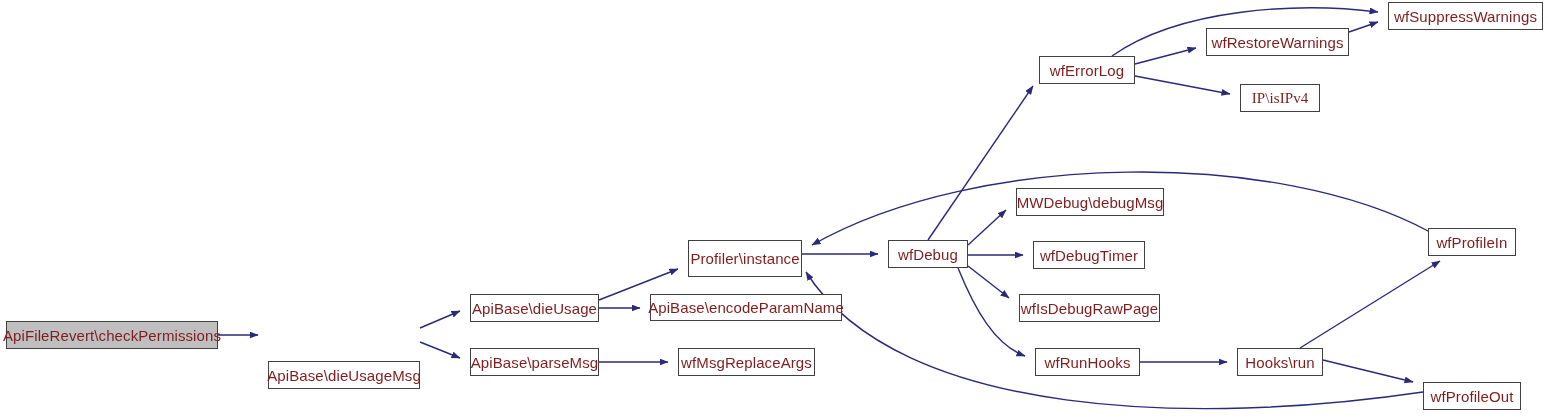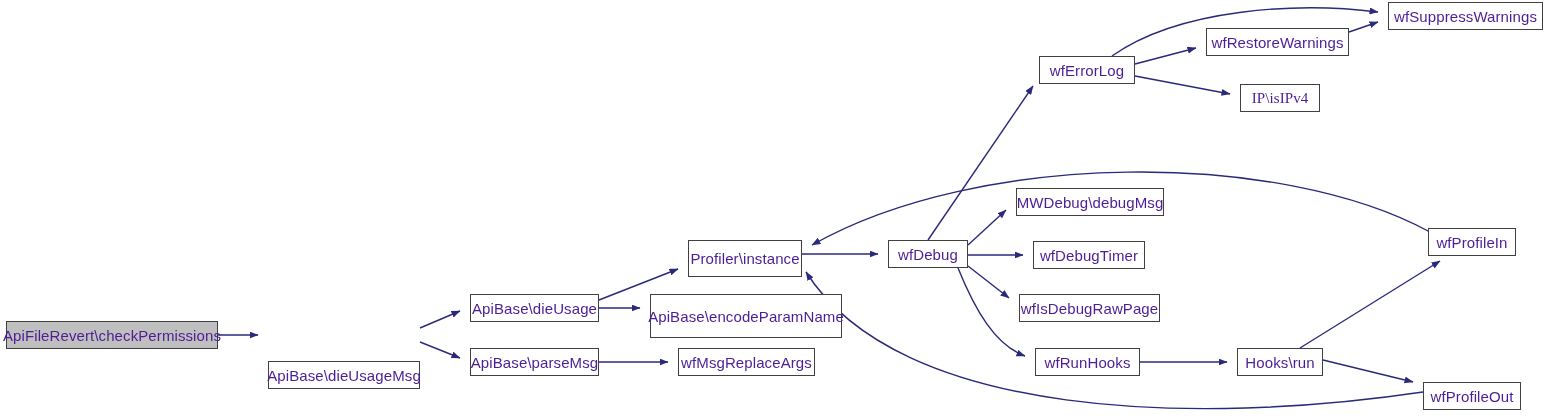--- a/index.html
+++ b/index.html
@@ -20,21 +20,21 @@
     left: 0;
     top: 0;
     width: 1549px;
     height: 420px;
   }
   .gnode {
     position: absolute;
     box-sizing: border-box;
     border: 1px solid #404040;
     background: #ffffff;
-    color: #4c1d95;
+    color: #7f1d1d;
     font-size: 15px;
     line-height: 1;
     display: flex;
     align-items: center;
     justify-content: center;
     white-space: nowrap;
     letter-spacing: 0.1px;
   }
   .gnode.highlight {
     background: #bfbfbf;
@@ -87,21 +87,21 @@
       </div>
       <div class="gnode" style="left: 268px; top: 321px; width: 152px; height: 28px; margin-top: 40px;">
         <span class="gnode-label">ApiBase\dieUsageMsg</span>
       </div>
       <div class="gnode" style="left: 470px; top: 294px; width: 129px; height: 28px;">
         <span class="gnode-label">ApiBase\dieUsage</span>
       </div>
       <div class="gnode" style="left: 470px; top: 348px; width: 129px; height: 28px;">
         <span class="gnode-label">ApiBase\parseMsg</span>
       </div>
-      <div class="gnode" style="left: 650px; top: 294px; width: 192px; height: 44px;">
+      <div class="gnode" style="left: 650px; top: 294px; width: 192px; height: 27px;">
         <span class="gnode-label">ApiBase\encodeParamName</span>
       </div>
       <div class="gnode" style="left: 678px; top: 348px; width: 137px; height: 28px;">
         <span class="gnode-label">wfMsgReplaceArgs</span>
       </div>
       <div class="gnode" style="left: 688px; top: 240px; width: 114px; height: 37px;">
         <span class="gnode-label">Profiler\instance</span>
       </div>
       <div class="gnode" style="left: 888px; top: 240px; width: 80px; height: 28px; text-align: right;">
         <span class="gnode-label">wfDebug</span>

